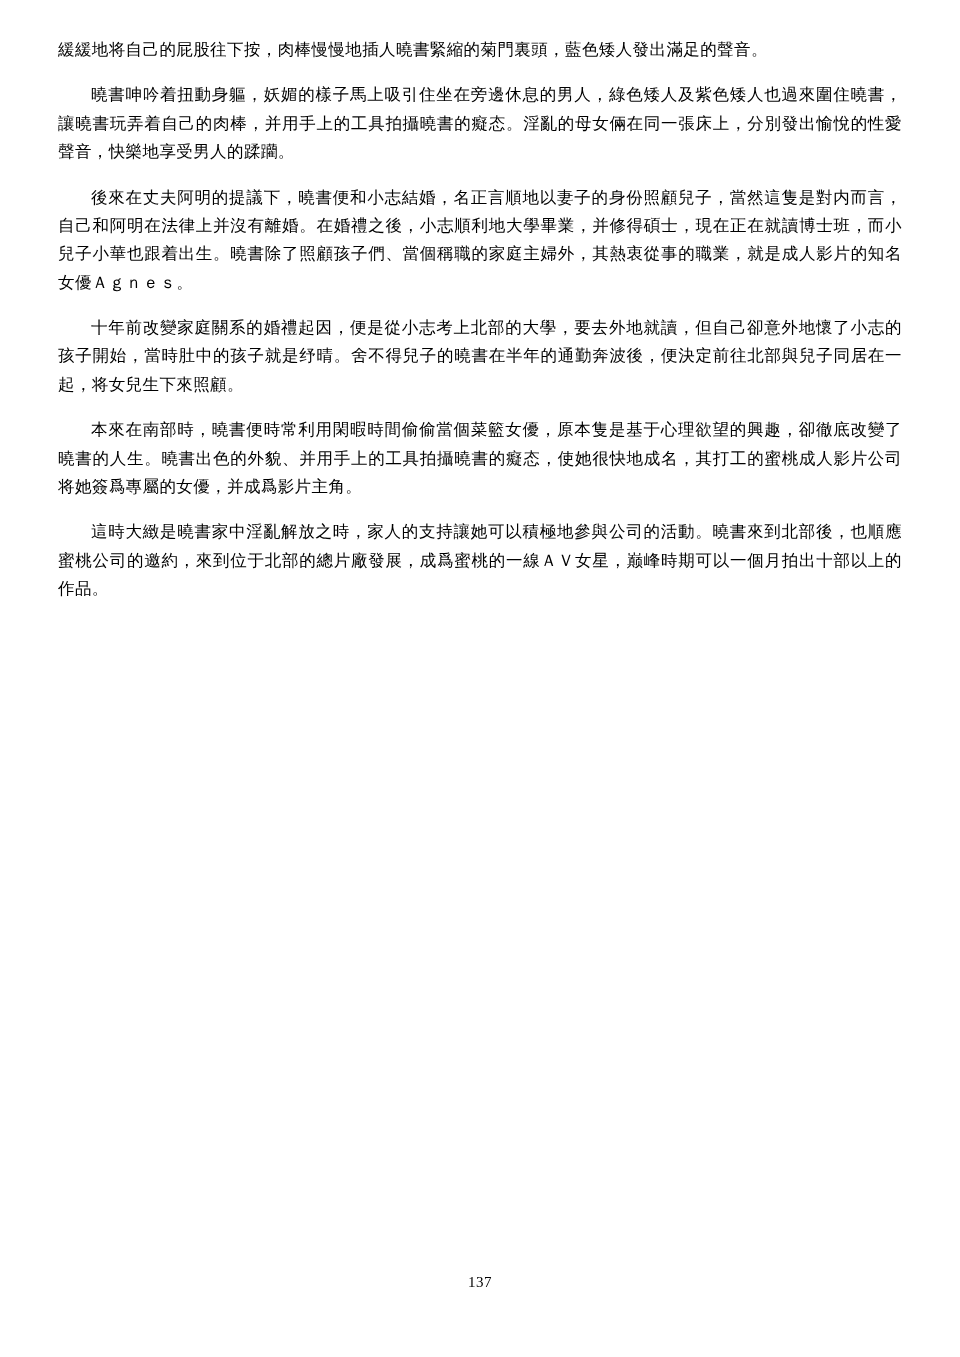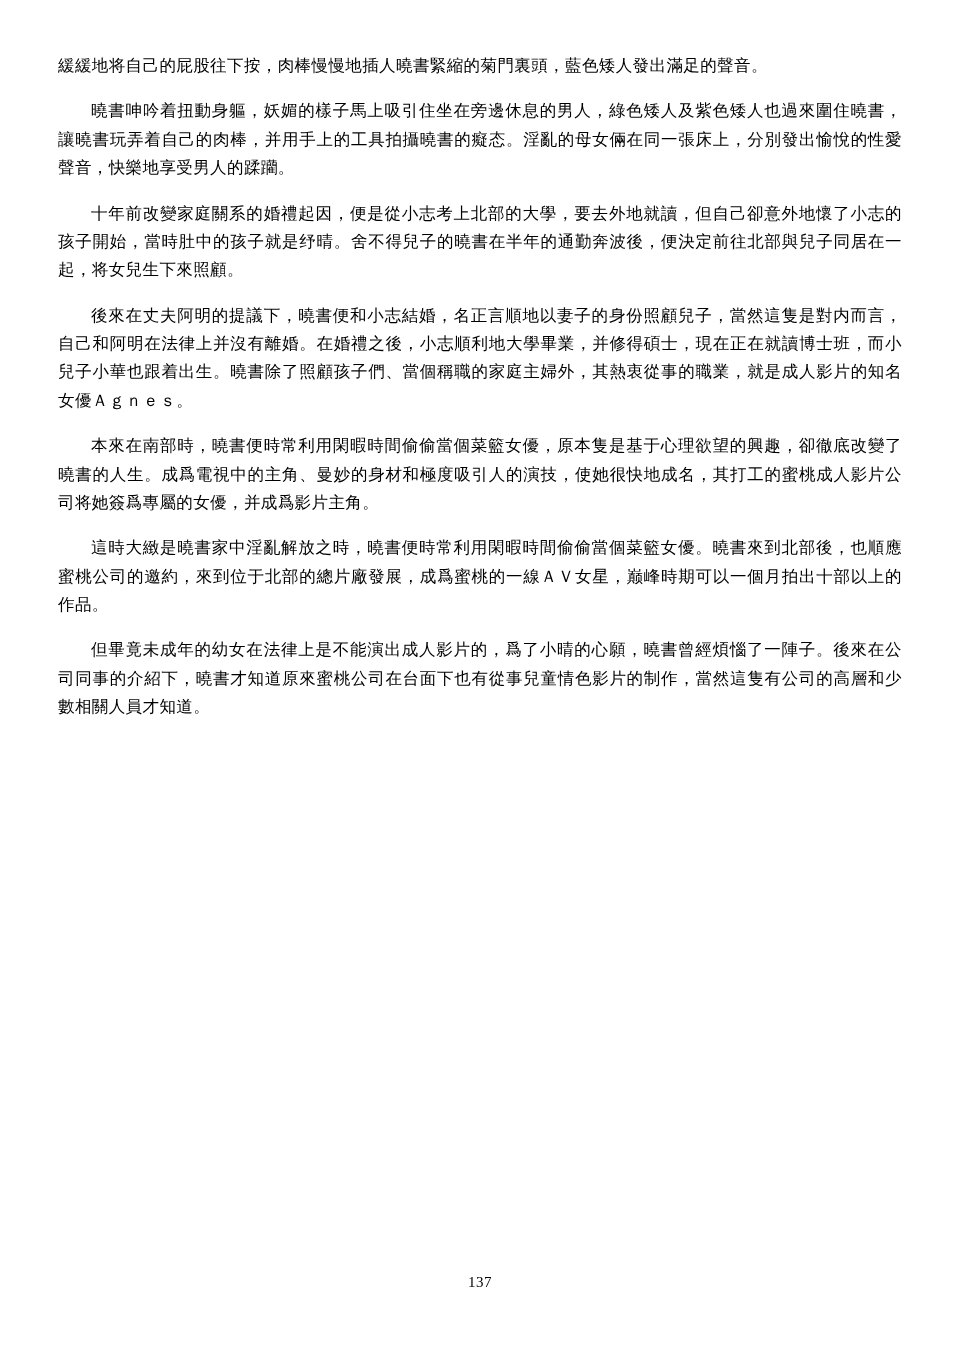--- a/index.html
+++ b/index.html
@@ -12,21 +12,21 @@
     height: 1357px;
     font-family: "DejaVu Serif", "Liberation Serif", serif;
     color: #000000;
     overflow: hidden;
   }
   .page {
     position: relative;
     width: 960px;
     height: 1357px;
     box-sizing: border-box;
-    padding: 52px 58px 0 58px;
+    padding: 36px 58px 0 58px;
     background: #ffffff;
   }
   .doc-body {
     font-size: 16.5px;
     line-height: 1.72;
     text-align: justify;
     letter-spacing: 0.4px;
   }
   .para {
     margin: 0 0 17px 0;
@@ -46,20 +46,19 @@
     letter-spacing: 0.5px;
   }
 </style>
 </head>
 <body>
 
 <div class="page">
   <div class="doc-body">
     <p class="para">緩緩地将自己的屁股往下按，肉棒慢慢地插人曉書緊縮的菊門裏頭，藍色矮人發出滿足的聲音。</p>
     <p class="para indent">曉書呻吟着扭動身軀，妖媚的樣子馬上吸引住坐在旁邊休息的男人，綠色矮人及紫色矮人也過來圍住曉書，讓曉書玩弄着自己的肉棒，并用手上的工具拍攝曉書的癡态。淫亂的母女倆在同一張床上，分別發出愉悅的性愛聲音，快樂地享受男人的蹂躪。</p>
+    <p class="para indent">後來在丈夫阿明的提議下，曉書便和小志結婚，名正言順地以妻子的身份照顧兒子，當然這隻是對内而言，自己和阿明在法律上并沒有離婚。在婚禮之後，小志順利地大學畢業，并修得碩士，現在正在就讀博士班，而小兒子小華也跟着出生。曉書除了照顧孩子們、當個稱職的家庭主婦外，其熱衷從事的職業，就是成人影片的知名女優Ａｇｎｅｓ。</p>
     <p class="para indent">十年前改變家庭關系的婚禮起因，便是從小志考上北部的大學，要去外地就讀，但自己卻意外地懷了小志的孩子開始，當時肚中的孩子就是纾晴。舍不得兒子的曉書在半年的通勤奔波後，便決定前往北部與兒子同居在一起，将女兒生下來照顧。</p>
-    <p class="para indent">後來在丈夫阿明的提議下，曉書便和小志結婚，名正言順地以妻子的身份照顧兒子，當然這隻是對内而言，自己和阿明在法律上并沒有離婚。在婚禮之後，小志順利地大學畢業，并修得碩士，現在正在就讀博士班，而小兒子小華也跟着出生。曉書除了照顧孩子們、當個稱職的家庭主婦外，其熱衷從事的職業，就是成人影片的知名女優Ａｇｎｅｓ。</p>
-    <p class="para indent">本來在南部時，曉書便時常利用閑暇時間偷偷當個菜籃女優，原本隻是基于心理欲望的興趣，卻徹底改變了曉書的人生。成爲電視中的主角、曼妙的身材和極度吸引人的演技，使她很快地成名，其打工的蜜桃成人影片公司将她簽爲專屬的女優，并成爲影片主角。</p>
-    <p class="para indent">這時大緻是曉書家中淫亂解放之時，曉書便時常利用閑暇時間偷偷當個菜籃女優。曉書來到北部後，也順應蜜桃公司的邀約，來到位于北部的總片廠發展，成爲蜜桃的一線ＡＶ女星，巅峰時期可以一個月拍出十部以上的作品。</p>
-    <p class="para indent">但畢竟未成年的幼女在法律上是不能演出成人影片的，爲了小晴的心願，曉書曾經煩惱了一陣子。後來在公司同事的介紹下，曉書才知道原來蜜桃公司在台面下也有從事兒童情色影片的制作，當然這隻有公司的高層和少數相關人員才知道。</p>
+    <p class="para indent">本來在南部時，曉書便時常利用閑暇時間偷偷當個菜籃女優，原本隻是基于心理欲望的興趣，卻徹底改變了曉書的人生。曉書出色的外貌、并用手上的工具拍攝曉書的癡态，使她很快地成名，其打工的蜜桃成人影片公司将她簽爲專屬的女優，并成爲影片主角。</p>
+    <p class="para indent">這時大緻是曉書家中淫亂解放之時，家人的支持讓她可以積極地參與公司的活動。曉書來到北部後，也順應蜜桃公司的邀約，來到位于北部的總片廠發展，成爲蜜桃的一線ＡＶ女星，巅峰時期可以一個月拍出十部以上的作品。</p>
   </div>
   <div class="page-number">137</div>
 </div>
 
 </body></html>

